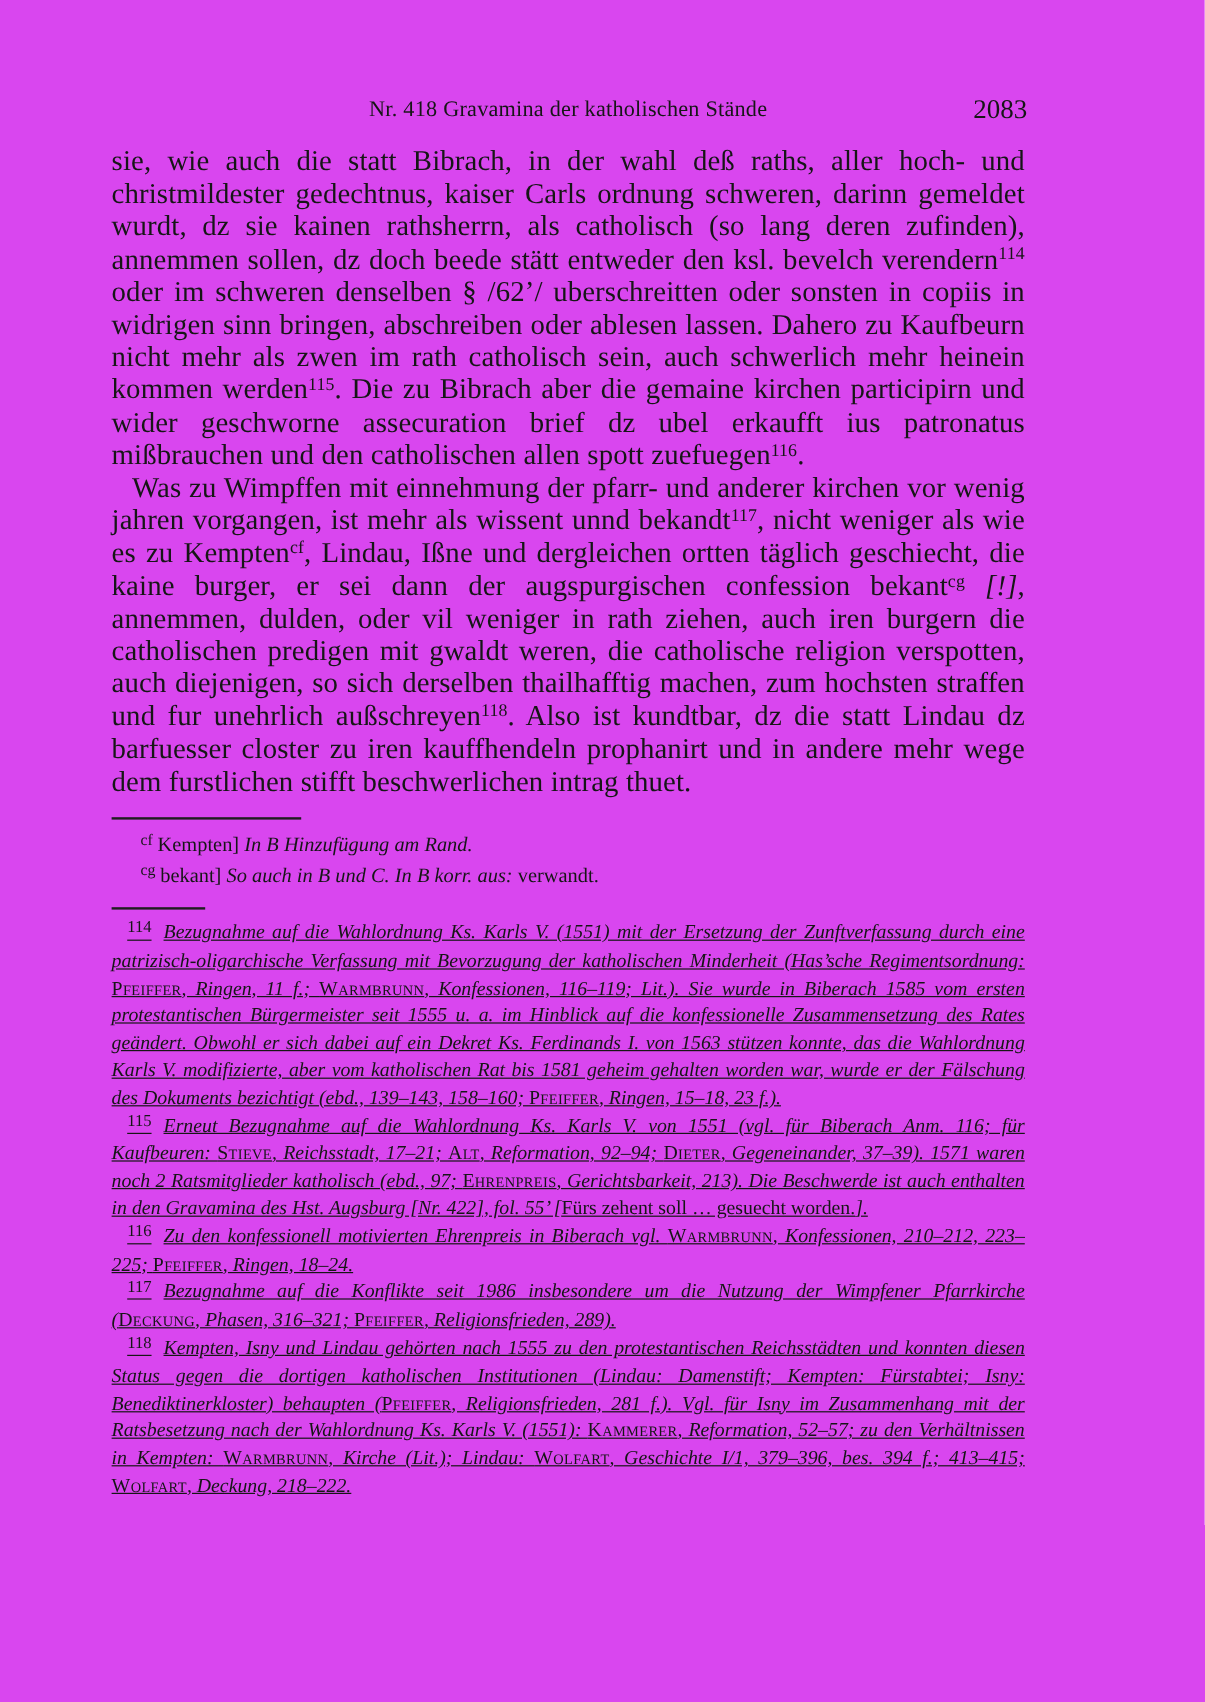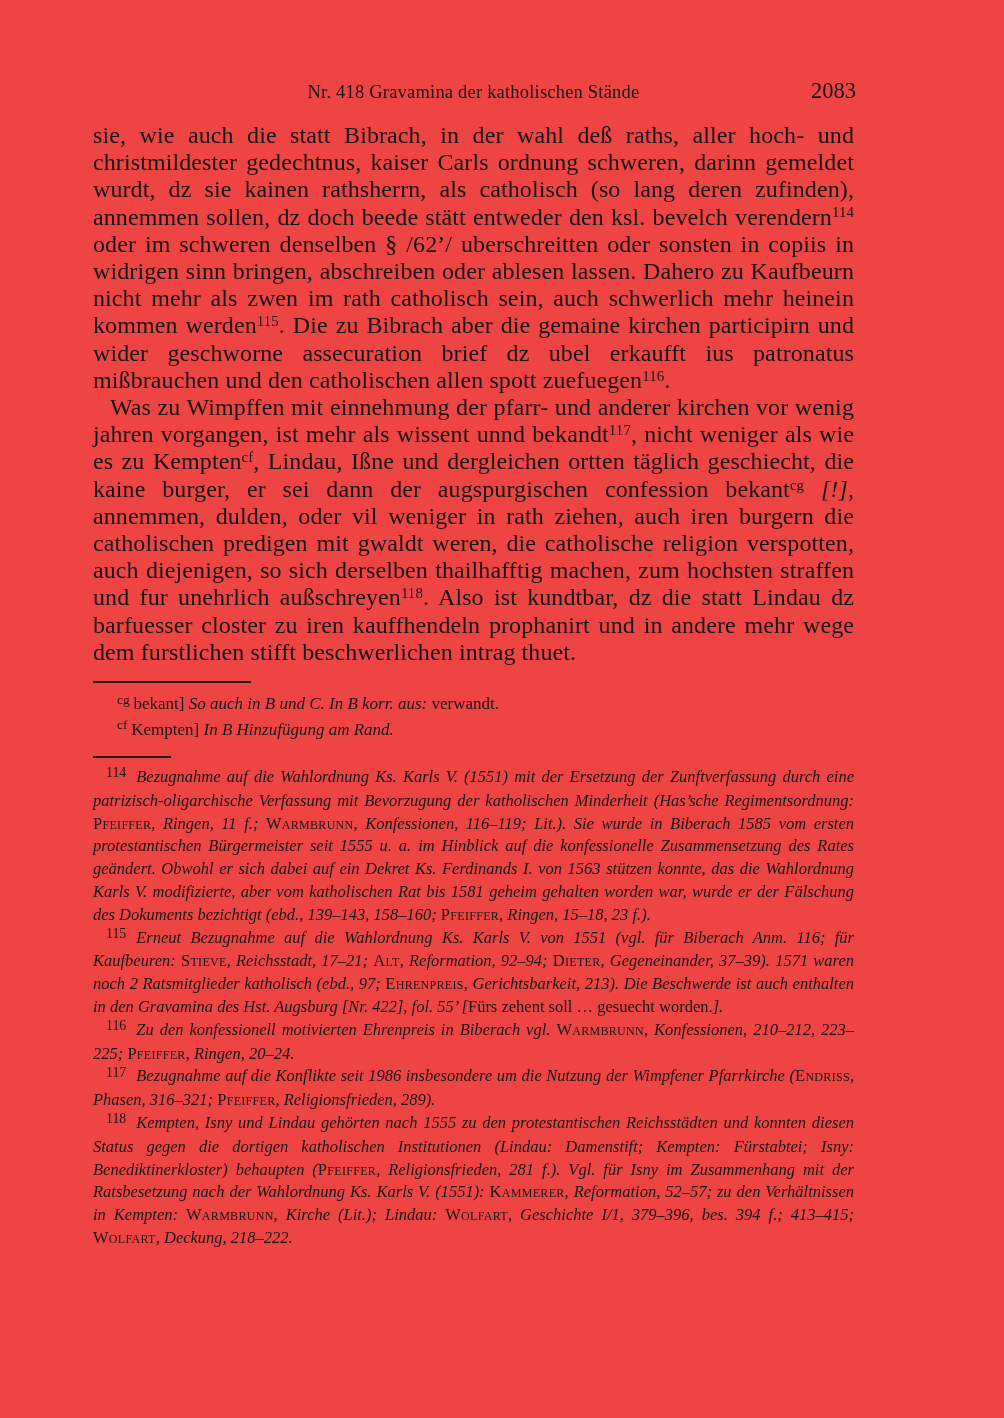--- a/index.html
+++ b/index.html
@@ -12,21 +12,21 @@
     height: 1418px;
     color: #161616;
     font-family: "Liberation Serif", "DejaVu Serif", serif;
   }
   .page {
     position: relative;
     box-sizing: border-box;
     width: 1004px;
     height: 1418px;
     padding: 82px 150px 40px 93px;
-    background: #ef4444;
+    background: #d946ef;
     overflow: hidden;
   }
   
   .header {
     position: relative;
     height: 26px;
     margin-bottom: 14px;
   }
   .running-title {
     text-align: center;
@@ -69,21 +69,21 @@
     top: -0.42em;
     margin-right: 4px;
     font-style: normal;
   }
   
   .footnotes {
     font-size: 16.5px;
     line-height: 22.8px;
     text-align: justify;
   }
-  .footnote { margin: 0; text-indent: 13px; }
+  .footnote { margin: 0; text-indent: 13px; text-decoration: underline; }
   .fn-num {
     font-size: 0.84em;
     position: relative;
     top: -0.34em;
     margin-right: 10px;
     font-style: normal;
   }
   
   .it { font-style: italic; }
   .sc { font-variant: small-caps; font-style: normal; letter-spacing: 0.3px; }
@@ -105,27 +105,27 @@
   </header>
 
   <section class="body-text">
     <p class="para"><span>sie, wie auch die statt Bibrach, in der wahl deß raths, aller hoch- und christmildester gedechtnus, kaiser Carls ordnung schweren, darinn gemeldet wurdt, dz sie kainen rathsherrn, als catholisch (so lang deren zufinden), annemmen sollen, dz doch beede stätt entweder den ksl. bevelch verendern</span><span class="sup">114</span><span> oder im schweren denselben § /62’/ uberschreitten oder sonsten in copiis in widrigen sinn bringen, abschreiben oder ablesen lassen. Dahero zu Kaufbeurn nicht mehr als zwen im rath catholisch sein, auch schwerlich mehr heinein kommen werden</span><span class="sup">115</span><span>. Die zu Bibrach aber die gemaine kirchen participirn und wider geschworne assecuration brief dz ubel erkaufft ius patronatus mißbrauchen und den catholischen allen spott zuefuegen</span><span class="sup">116</span><span>.</span></p>
     <p class="para para-indent"><span>Was zu Wimpffen mit einnehmung der pfarr- und anderer kirchen vor wenig jahren vorgangen, ist mehr als wissent unnd bekandt</span><span class="sup">117</span><span>, nicht weniger als wie es zu Kempten</span><span class="sup">cf</span><span>, Lindau, Ißne und dergleichen ortten täglich geschiecht, die kaine burger, er sei dann der augspurgischen confession bekant</span><span class="sup">cg</span><span> </span><span class="it">[!]</span><span>, annemmen, dulden, oder vil weniger in rath ziehen, auch iren burgern die catholischen predigen mit gwaldt weren, die catholische religion verspotten, auch diejenigen, so sich derselben thailhafftig machen, zum hochsten straffen und fur unehrlich außschreyen</span><span class="sup">118</span><span>. Also ist kundtbar, dz die statt Lindau dz barfuesser closter zu iren kauffhendeln prophanirt und in andere mehr wege dem furstlichen stifft beschwerlichen intrag thuet.</span></p>
   </section>
 
   <hr class="rule rule-apparatus">
 
   <section class="apparatus">
+    <p class="app-note"><span class="app-mark">cf</span><span><span>Kempten] </span><span class="it">In B Hinzufügung am Rand.</span></span></p>
     <p class="app-note"><span class="app-mark">cg</span><span><span>bekant] </span><span class="it">So auch in B und C. In B korr. aus:</span><span> verwandt.</span></span></p>
-    <p class="app-note"><span class="app-mark">cf</span><span><span>Kempten] </span><span class="it">In B Hinzufügung am Rand.</span></span></p>
   </section>
 
   <hr class="rule rule-footnotes">
 
   <section class="footnotes">
     <p class="footnote"><span class="fn-num">114</span><span><span class="it">Bezugnahme auf die Wahlordnung Ks. Karls V. (1551) mit der Ersetzung der Zunftverfassung durch eine patrizisch-oligarchische Verfassung mit Bevorzugung der katholischen Minderheit (Has’sche Regimentsordnung: </span><span class="sc">Pfeiffer</span><span class="it">, Ringen, 11 f.; </span><span class="sc">Warmbrunn</span><span class="it">, Konfessionen, 116–119; Lit.). Sie wurde in Biberach 1585 vom ersten protestantischen Bürgermeister seit 1555 u. a. im Hinblick auf die konfessionelle Zusammensetzung des Rates geändert. Obwohl er sich dabei auf ein Dekret Ks. Ferdinands I. von 1563 stützen konnte, das die Wahlordnung Karls V. modifizierte, aber vom katholischen Rat bis 1581 geheim gehalten worden war, wurde er der Fälschung des Dokuments bezichtigt (ebd., 139–143, 158–160; </span><span class="sc">Pfeiffer</span><span class="it">, Ringen, 15–18, 23 f.).</span></span></p>
     <p class="footnote"><span class="fn-num">115</span><span><span class="it">Erneut Bezugnahme auf die Wahlordnung Ks. Karls V. von 1551 (vgl. für Biberach Anm. 116; für Kaufbeuren: </span><span class="sc">Stieve</span><span class="it">, Reichsstadt, 17–21; </span><span class="sc">Alt</span><span class="it">, Reformation, 92–94; </span><span class="sc">Dieter</span><span class="it">, Gegeneinander, 37–39). 1571 waren noch 2 Ratsmitglieder katholisch (ebd., 97; </span><span class="sc">Ehrenpreis</span><span class="it">, Gerichtsbarkeit, 213). Die Beschwerde ist auch enthalten in den Gravamina des Hst. Augsburg [Nr. 422], fol. 55’ [</span><span>Fürs zehent soll … gesuecht worden.</span><span class="it">].</span></span></p>
-    <p class="footnote"><span class="fn-num">116</span><span><span class="it">Zu den konfessionell motivierten Ehrenpreis in Biberach vgl. </span><span class="sc">Warmbrunn</span><span class="it">, Konfessionen, 210–212, 223–225; </span><span class="sc">Pfeiffer</span><span class="it">, Ringen, 20–24.</span></span></p>
-    <p class="footnote"><span class="fn-num">117</span><span><span class="it">Bezugnahme auf die Konflikte seit 1986 insbesondere um die Nutzung der Wimpfener Pfarrkirche (</span><span class="sc">Endriss</span><span class="it">, Phasen, 316–321; </span><span class="sc">Pfeiffer</span><span class="it">, Religionsfrieden, 289).</span></span></p>
+    <p class="footnote"><span class="fn-num">116</span><span><span class="it">Zu den konfessionell motivierten Ehrenpreis in Biberach vgl. </span><span class="sc">Warmbrunn</span><span class="it">, Konfessionen, 210–212, 223–225; </span><span class="sc">Pfeiffer</span><span class="it">, Ringen, 18–24.</span></span></p>
+    <p class="footnote"><span class="fn-num">117</span><span><span class="it">Bezugnahme auf die Konflikte seit 1986 insbesondere um die Nutzung der Wimpfener Pfarrkirche (</span><span class="sc">Deckung</span><span class="it">, Phasen, 316–321; </span><span class="sc">Pfeiffer</span><span class="it">, Religionsfrieden, 289).</span></span></p>
     <p class="footnote"><span class="fn-num">118</span><span><span class="it">Kempten, Isny und Lindau gehörten nach 1555 zu den protestantischen Reichsstädten und konnten diesen Status gegen die dortigen katholischen Institutionen (Lindau: Damenstift; Kempten: Fürstabtei; Isny: Benediktinerkloster) behaupten (</span><span class="sc">Pfeiffer</span><span class="it">, Religionsfrieden, 281 f.). Vgl. für Isny im Zusammenhang mit der Ratsbesetzung nach der Wahlordnung Ks. Karls V. (1551): </span><span class="sc">Kammerer</span><span class="it">, Reformation, 52–57; zu den Verhältnissen in Kempten: </span><span class="sc">Warmbrunn</span><span class="it">, Kirche (Lit.); Lindau: </span><span class="sc">Wolfart</span><span class="it">, Geschichte I/1, 379–396, bes. 394 f.; 413–415; </span><span class="sc">Wolfart</span><span class="it">, Deckung, 218–222.</span></span></p>
   </section>
 
 </div>
 
 </body></html>

